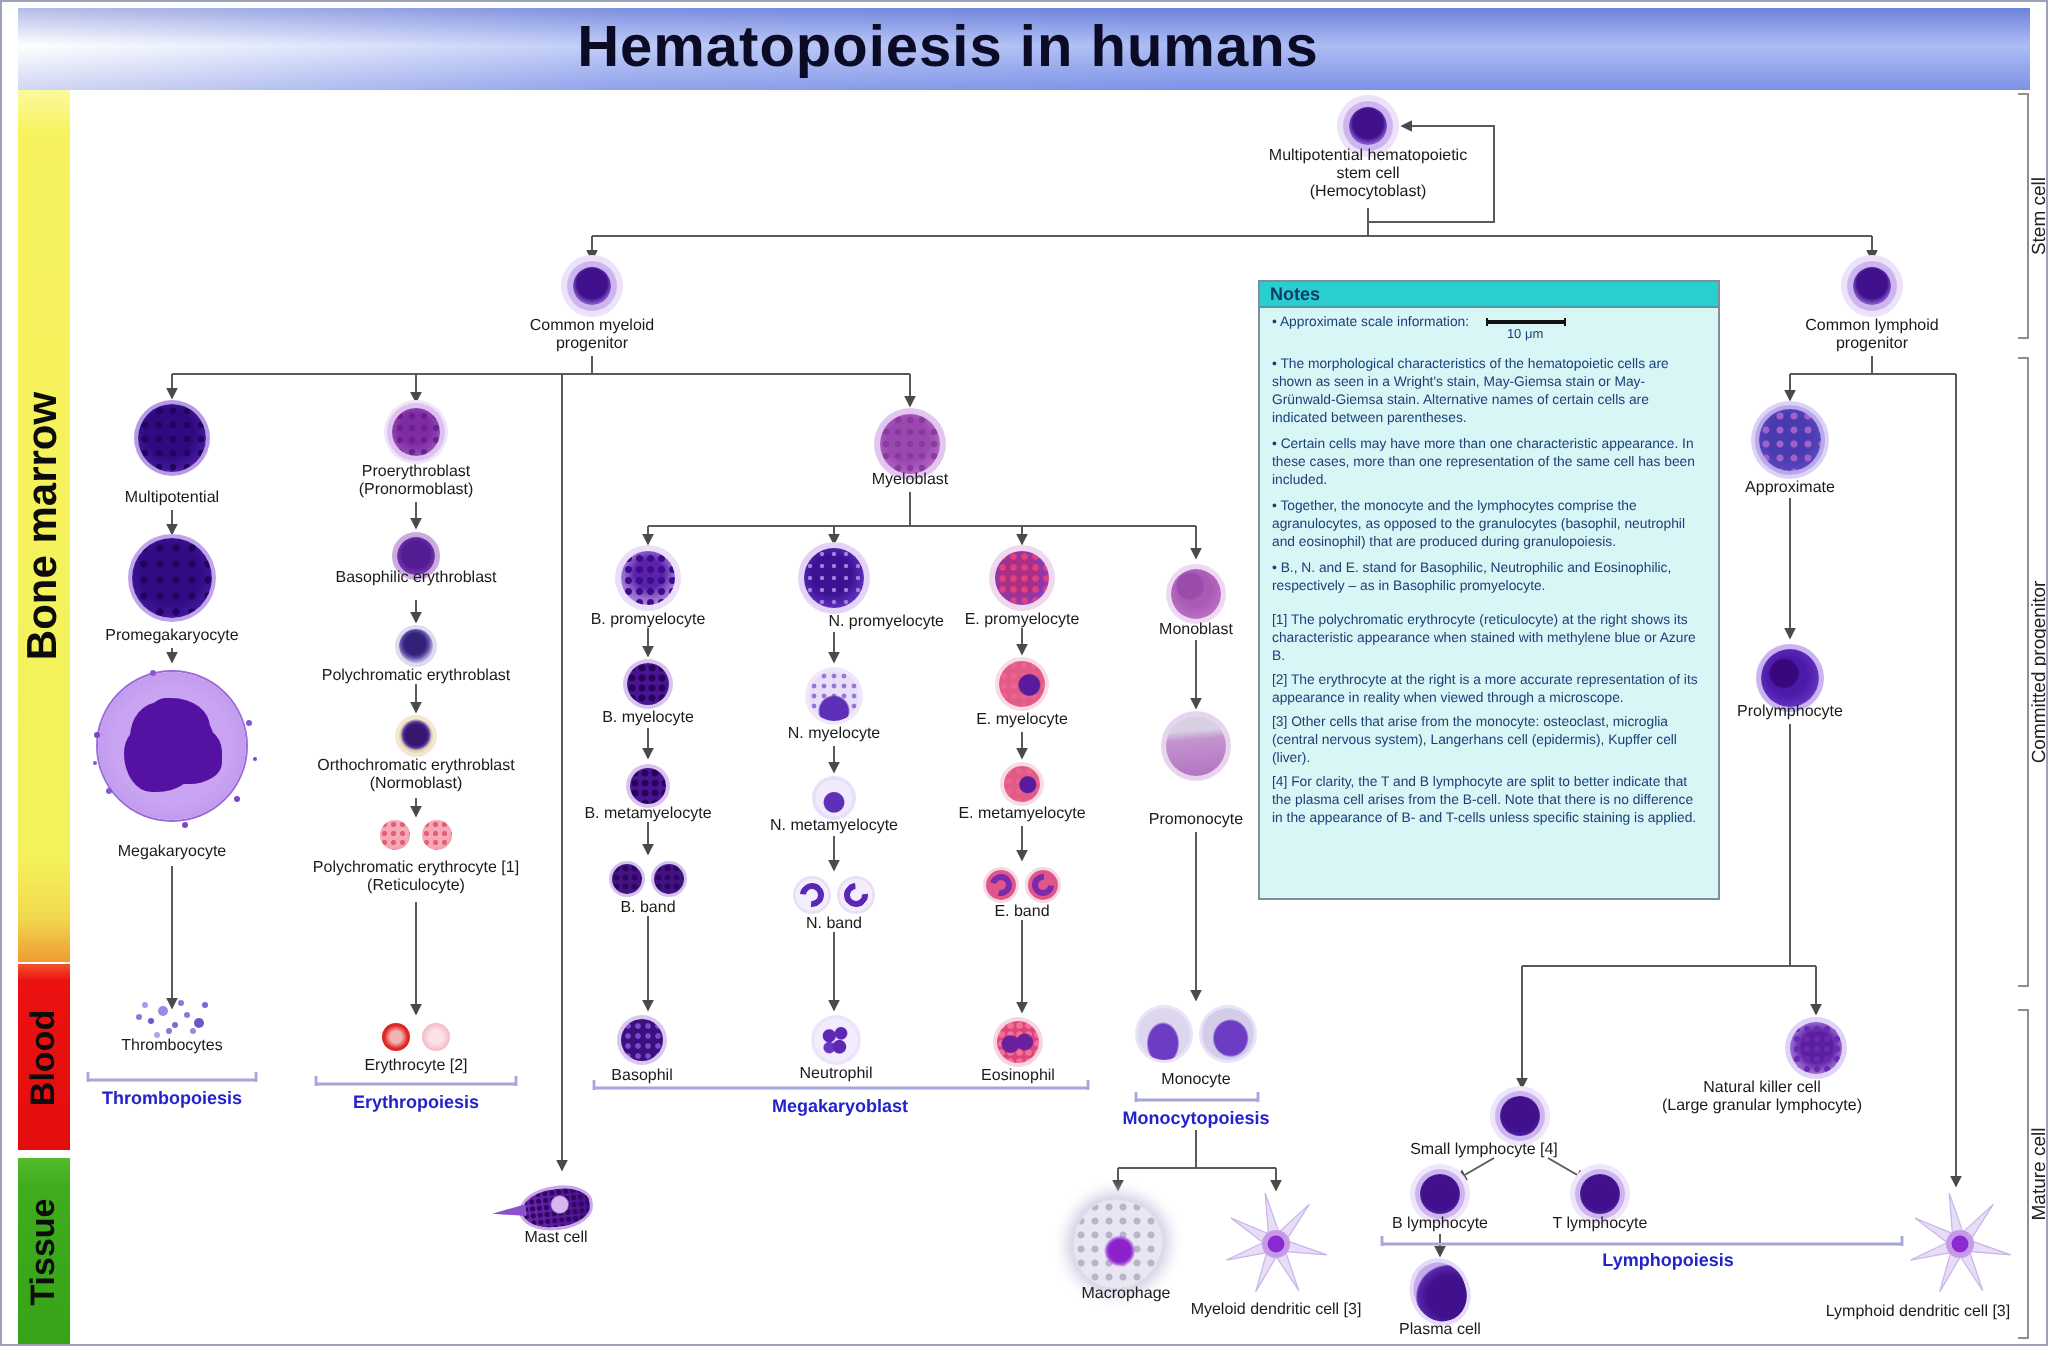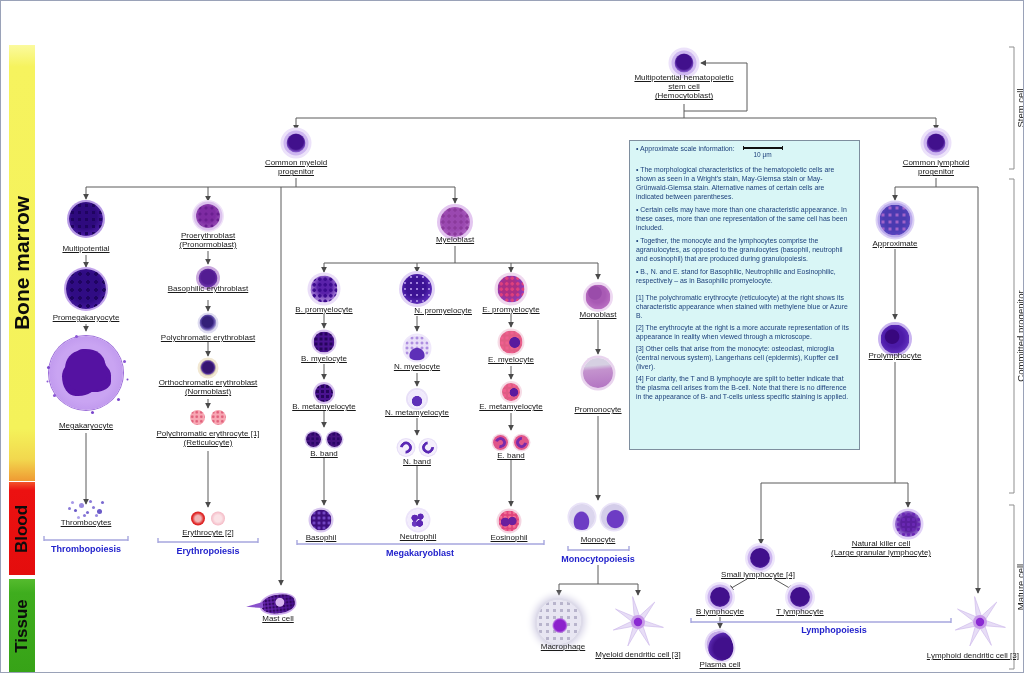--- a/index.html
+++ b/index.html
@@ -17,21 +17,21 @@
   .region.bonemarrow span{font-size:21px;}
   .region.blood{background:linear-gradient(180deg,#f2542a 0,#ec1111 9%,#e40d0d 100%);}
   .region.blood span{font-size:17px;}
   .region.tissue{background:linear-gradient(180deg,#55bb2e 0,#3fad1e 15%,#37a317 100%);}
   .region.tissue span{font-size:17px;}
   
   .stagelabel{position:absolute;left:1019px;transform:translate(-50%,-50%) rotate(-90deg);font-size:9.5px;color:#222;white-space:nowrap;}
   
   svg.wires{position:absolute;left:0;top:0;width:1024px;height:673px;}
   
-  .nlabel{position:absolute;transform:translateX(-50%);text-align:center;font-size:8px;line-height:1.14;color:#1a1a1a;white-space:pre-line;text-decoration:underline;}
+  .nlabel{position:absolute;transform:translateX(-50%);text-align:center;font-size:8px;line-height:1.14;color:#1a1a1a;white-space:pre-line;}
   .rail-label{position:absolute;transform:translateX(-50%);font-size:9px;font-weight:bold;white-space:nowrap;}
   
   .cell{position:absolute;transform:translate(-50%,-50%);border-radius:50%;}
   .stem{background:radial-gradient(circle at 50% 44%,#41108c 0 52%,#7c4fc4 68%,#a983dc 100%);box-shadow:0 0 0 3px #cdb6f0,0 0 0 6px #ece2fa;}
   .blast1{background:radial-gradient(#1f0460 1.4px,transparent 1.9px) 0 0/7px 7px,radial-gradient(circle at 46% 42%,#2e0a7e 0 45%,#4a1ba4 75%,#7042c4 100%);box-shadow:0 0 0 2px #b79ae6;}
   .blast2{background:radial-gradient(#1f0460 1.6px,transparent 2.1px) 2px 1px/8px 8px,radial-gradient(circle at 48% 45%,#300c84 0 50%,#4a1ba4 80%,#6b3ec0 100%);box-shadow:0 0 0 2px #c2a4ec;}
   .mega{background:radial-gradient(circle,#c9a4f2 0 55%,#b48ae8 100%);box-shadow:0 0 0 1px #9a6ad8;}
   .mega .nuc{position:absolute;left:22%;top:20%;width:56%;height:56%;background:#5512a2;border-radius:38% 62% 55% 45%/45% 50% 40% 60%;box-shadow:-7px 8px 0 -4px #5512a2,9px 5px 0 -5px #5512a2,3px -7px 0 -5px #5512a2;}
   .mega::after{content:"";position:absolute;left:50%;top:50%;width:5px;height:5px;border-radius:50%;background:transparent;
     box-shadow:-40px -8px 0 -1px #7a46cc,36px -14px 0 -1px #8a56d4,30px 24px 0 -1px #7a46cc,-34px 20px 0 -1px #8a56d4,4px 37px 0 -1px #7a46cc,-12px -39px 0 -1px #8a56d4,39px 4px 0 -1.5px #7a46cc,-41px 6px 0 -1.5px #8a56d4;}
@@ -94,20 +94,23 @@
   .scalebar .bar{width:38px;height:4px;border-left:1.5px solid #111;border-right:1.5px solid #111;position:relative;}
   .scalebar .bar::before{content:"";position:absolute;left:0;right:0;top:1px;border-top:2px solid #111;}
   .scalebar .cap{font-size:6.5px;color:#1c3f7a;margin-top:1px;}
   .notes .fns p{margin:0 0 3px 0;}
   .notes .fns{margin-top:8px;}
 </style>
 </head>
 <body>
 
 <div class="stage">
+  <div class="titlebar">
+    <h1>Hematopoiesis in humans</h1>
+  </div>
 
   <div id="regions">
       <div class="region bonemarrow" style="top: 44px; height: 436px;">
         <span>Bone marrow</span>
       </div>
       <div class="region blood" style="top: 481px; height: 93px;">
         <span>Blood</span>
       </div>
       <div class="region tissue" style="top: 578px; height: 93px;">
         <span>Tissue</span>
@@ -297,42 +300,43 @@
         </svg></div>
       <div class="nlabel" style="left: 637px; top: 649px; width: 130px;">Myeloid dendritic cell [3]</div>
       <div class="cell lymphoblast" style="left: 894px; top: 219px; width: 31px; height: 31px;"></div>
       <div class="nlabel" style="left: 894px; top: 238px; width: 110px;">Approximate</div>
       <div class="cell prolymph" style="left: 894px; top: 338px; width: 29px; height: 29px;"></div>
       <div class="nlabel" style="left: 894px; top: 350px; width: 110px;">Prolymphocyte</div>
       <div class="cell nk" style="left: 907px; top: 523px; width: 26px; height: 26px;"></div>
       <div class="nlabel" style="left: 880px; top: 538px; width: 150px;">Natural killer cell
 (Large granular lymphocyte)</div>
       <div class="cell lymph-s" style="left: 759px; top: 557px; width: 20px; height: 20px;"></div>
-      <div class="nlabel" style="left: 757px; top: 569px; width: 110px;">Small lymphocyte [4]</div>
+      <div class="nlabel" style="left: 741px; top: 569px; width: 110px;">Small lymphocyte [4]</div>
       <div class="cell lymph" style="left: 719px; top: 596px; width: 20px; height: 20px;"></div>
       <div class="nlabel" style="left: 719px; top: 606px; width: 110px;">B lymphocyte</div>
       <div class="cell lymph" style="left: 799px; top: 596px; width: 20px; height: 20px;"></div>
       <div class="nlabel" style="left: 799px; top: 606px; width: 110px;">T lymphocyte</div>
       <div class="cell plasma" style="left: 719px; top: 645px; width: 26px; height: 30px;"></div>
       <div class="nlabel" style="left: 719px; top: 659px; width: 110px;">Plasma cell</div>
       <div class="cell dc" style="left: 979px; top: 621px; width: 56px; height: 56px;"><svg width="56" height="56" viewBox="0 0 56 56">
           <polygon points="27.293100251219617,31.32570184249494 53.43183761907895,33.40570396126174 28.706899748780383,24.67429815750506" fill="#e7ddf6" stroke="#c9b4ea" stroke-width="0.6"></polygon>
           <polygon points="24.944100242582834,29.490461899082863 39.397649816516015,51.36864520377834 31.055899757417166,26.509538100917137" fill="#e7ddf6" stroke="#c9b4ea" stroke-width="0.6"></polygon>
           <polygon points="24.870283498261703,26.67151416313647 17.840990659278887,51.93312618976345 31.129716501738297,29.32848583686353" fill="#e7ddf6" stroke="#c9b4ea" stroke-width="0.6"></polygon>
           <polygon points="26.949342219125178,24.76640784459648 3.272530576326009,36.03444185374863 29.050657780874822,31.23359215540352" fill="#e7ddf6" stroke="#c9b4ea" stroke-width="0.6"></polygon>
           <polygon points="29.7,25.05551362713291 5.483339501604597,14.999999999999996 26.3,30.94448637286709" fill="#e7ddf6" stroke="#c9b4ea" stroke-width="0.6"></polygon>
           <polygon points="31.32570184249494,27.293100251219617 22.594296038738246,2.5681623809210556 24.67429815750506,28.706899748780383" fill="#e7ddf6" stroke="#c9b4ea" stroke-width="0.6"></polygon>
           <polygon points="30.604551106604525,30.185477872934232 44.712477851850025,8.08284447890657 25.395448893395475,25.814522127065768" fill="#e7ddf6" stroke="#c9b4ea" stroke-width="0.6"></polygon>
           <circle cx="28" cy="28" r="7" fill="#c79ae8"></circle>
           <circle cx="28" cy="28" r="4.2" fill="#8a2ad2"></circle>
         </svg></div>
-      <div class="nlabel" style="left: 958px; top: 650px; width: 120px; text-align: right;">Lymphoid dendritic cell [3]</div>
+      <div class="nlabel" style="left: 958px; top: 650px; width: 120px;">Lymphoid dendritic cell [3]</div>
     </div>
 
   <div class="notes">
+    <div class="hd">Notes</div>
     <div class="bd">
       <div class="scale-row">
         <span>• Approximate scale information:</span>
         <span class="scalebar">
           <span class="bar"></span>
           <span class="cap">10 μm</span>
         </span>
       </div>
       <div id="notes-bullets">
           <p>• The morphological characteristics of the hematopoietic cells are shown as seen in a Wright's stain, May-Giemsa stain or May-Grünwald-Giemsa stain. Alternative names of certain cells are indicated between parentheses.</p>

